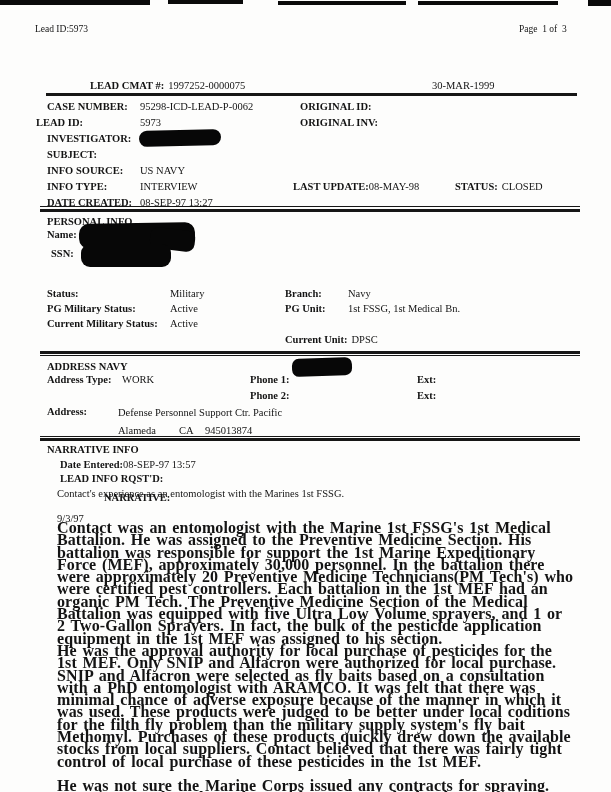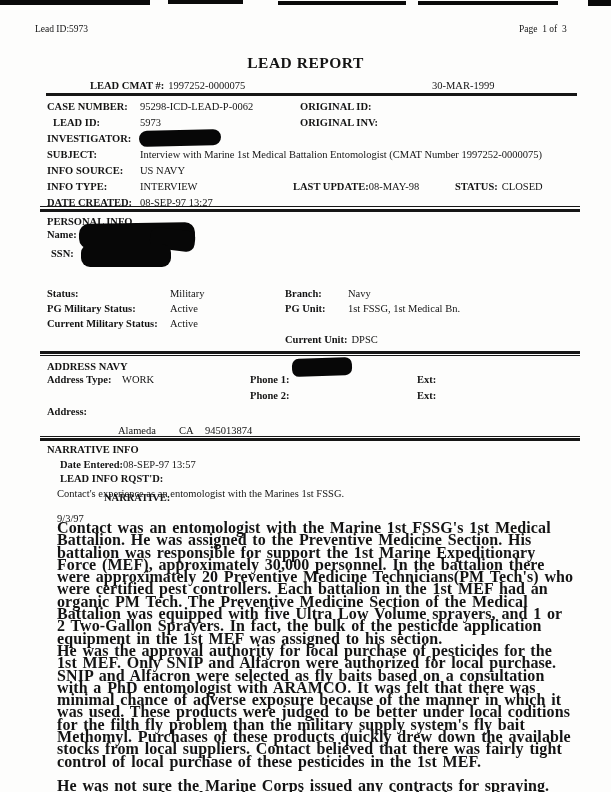--- a/index.html
+++ b/index.html
@@ -32,39 +32,37 @@
 
   <div class="seg" style="left:0; top:0; width:150px; height:5px;"></div>
   <div class="seg" style="left:168px; top:0; width:75px; height:4px;"></div>
   <div class="seg" style="left:278px; top:1px; width:128px; height:4px;"></div>
   <div class="seg" style="left:418px; top:1px; width:140px; height:4px;"></div>
   <div class="seg" style="left:588px; top:0; width:23px; height:6px;"></div>
 
   <span class="t s9" style="left:35px; top:23px;text-align:center;">Lead ID:5973</span>
   <span class="t s9" style="left:519px; top:23px;">Page  1 of  3</span>
 
-  <div class="title" style="top:54px;">LEAD REPORT</div>
 
   <span class="t" style="left:90px; top:80px;"><span class="b">LEAD CMAT #:</span><span class="vgap">1997252-0000075</span></span>
   <span class="t" style="left:432px; top:80px;">30-MAR-1999</span>
   <div class="rule" style="left:46px; top:93px; width:531px; height:3px;"></div>
 
   <span class="t b" style="left:47px; top:101px;">CASE NUMBER:</span>
   <span class="t" style="left:140px; top:101px;">95298-ICD-LEAD-P-0062</span>
   <span class="t b" style="left:300px; top:101px;">ORIGINAL ID:</span>
 
-  <span class="t b" style="left:53px; top:117px;text-align:right;">LEAD ID:</span>
+  <span class="t b" style="left:36px; top:117px;text-align:right;">LEAD ID:</span>
   <span class="t" style="left:140px; top:117px;">5973</span>
   <span class="t b" style="left:300px; top:117px;">ORIGINAL INV:</span>
 
   <span class="t b" style="left:47px; top:133px;">INVESTIGATOR:</span>
   <div class="redact" style="left:139px; top:130px; width:82px; height:16px; border-radius:8px; transform:rotate(-1.5deg);"></div>
 
   <span class="t b" style="left:47px; top:149px;">SUBJECT:</span>
-  <span class="t" style="left:140px; top:149px;">Interview with Marine 1st Medical Battalion Entomologist (CMAT Number 1997252-0000075)</span>
 
   <span class="t b" style="left:47px; top:165px;">INFO SOURCE:</span>
   <span class="t" style="left:140px; top:165px;">US NAVY</span>
 
   <span class="t b" style="left:47px; top:181px;">INFO TYPE:</span>
   <span class="t" style="left:140px; top:181px;">INTERVIEW</span>
   <span class="t" style="left:293px; top:181px;"><span class="b">LAST UPDATE:</span><span>08-MAY-98</span></span>
   <span class="t" style="left:455px; top:181px;"><span class="b">STATUS:</span><span class="vgap">CLOSED</span></span>
 
   <span class="t b" style="left:47px; top:197px;">DATE CREATED:</span>
@@ -106,20 +104,21 @@
   <span class="t b" style="left:47px; top:374px;">Address Type:</span>
   <span class="t" style="left:122px; top:374px;">WORK</span>
   <span class="t b" style="left:250px; top:374px;">Phone 1:</span>
   <div class="redact" style="left:292px; top:358px; width:60px; height:18px; border-radius:7px; transform:rotate(-2deg);"></div>
   <span class="t b" style="left:417px; top:374px;">Ext:</span>
 
   <span class="t b" style="left:250px; top:390px;">Phone 2:</span>
   <span class="t b" style="left:417px; top:390px;">Ext:</span>
 
   <span class="t b" style="left:47px; top:406px;">Address:</span>
+  <span class="t" style="left:118px; top:407px;">Defense Personnel Support Ctr. Pacific</span>
 
   <span class="t" style="left:118px; top:425px;">Alameda</span>
   <span class="t" style="left:179px; top:425px;">CA</span>
   <span class="t" style="left:205px; top:425px;">945013874</span>
 
   <div class="rule" style="left:40px; top:436px; width:540px; height:1px;"></div>
   <div class="rule" style="left:40px; top:438px; width:540px; height:3px;"></div>
 
   <span class="t b" style="left:47px; top:444px;">NARRATIVE INFO</span>
 

